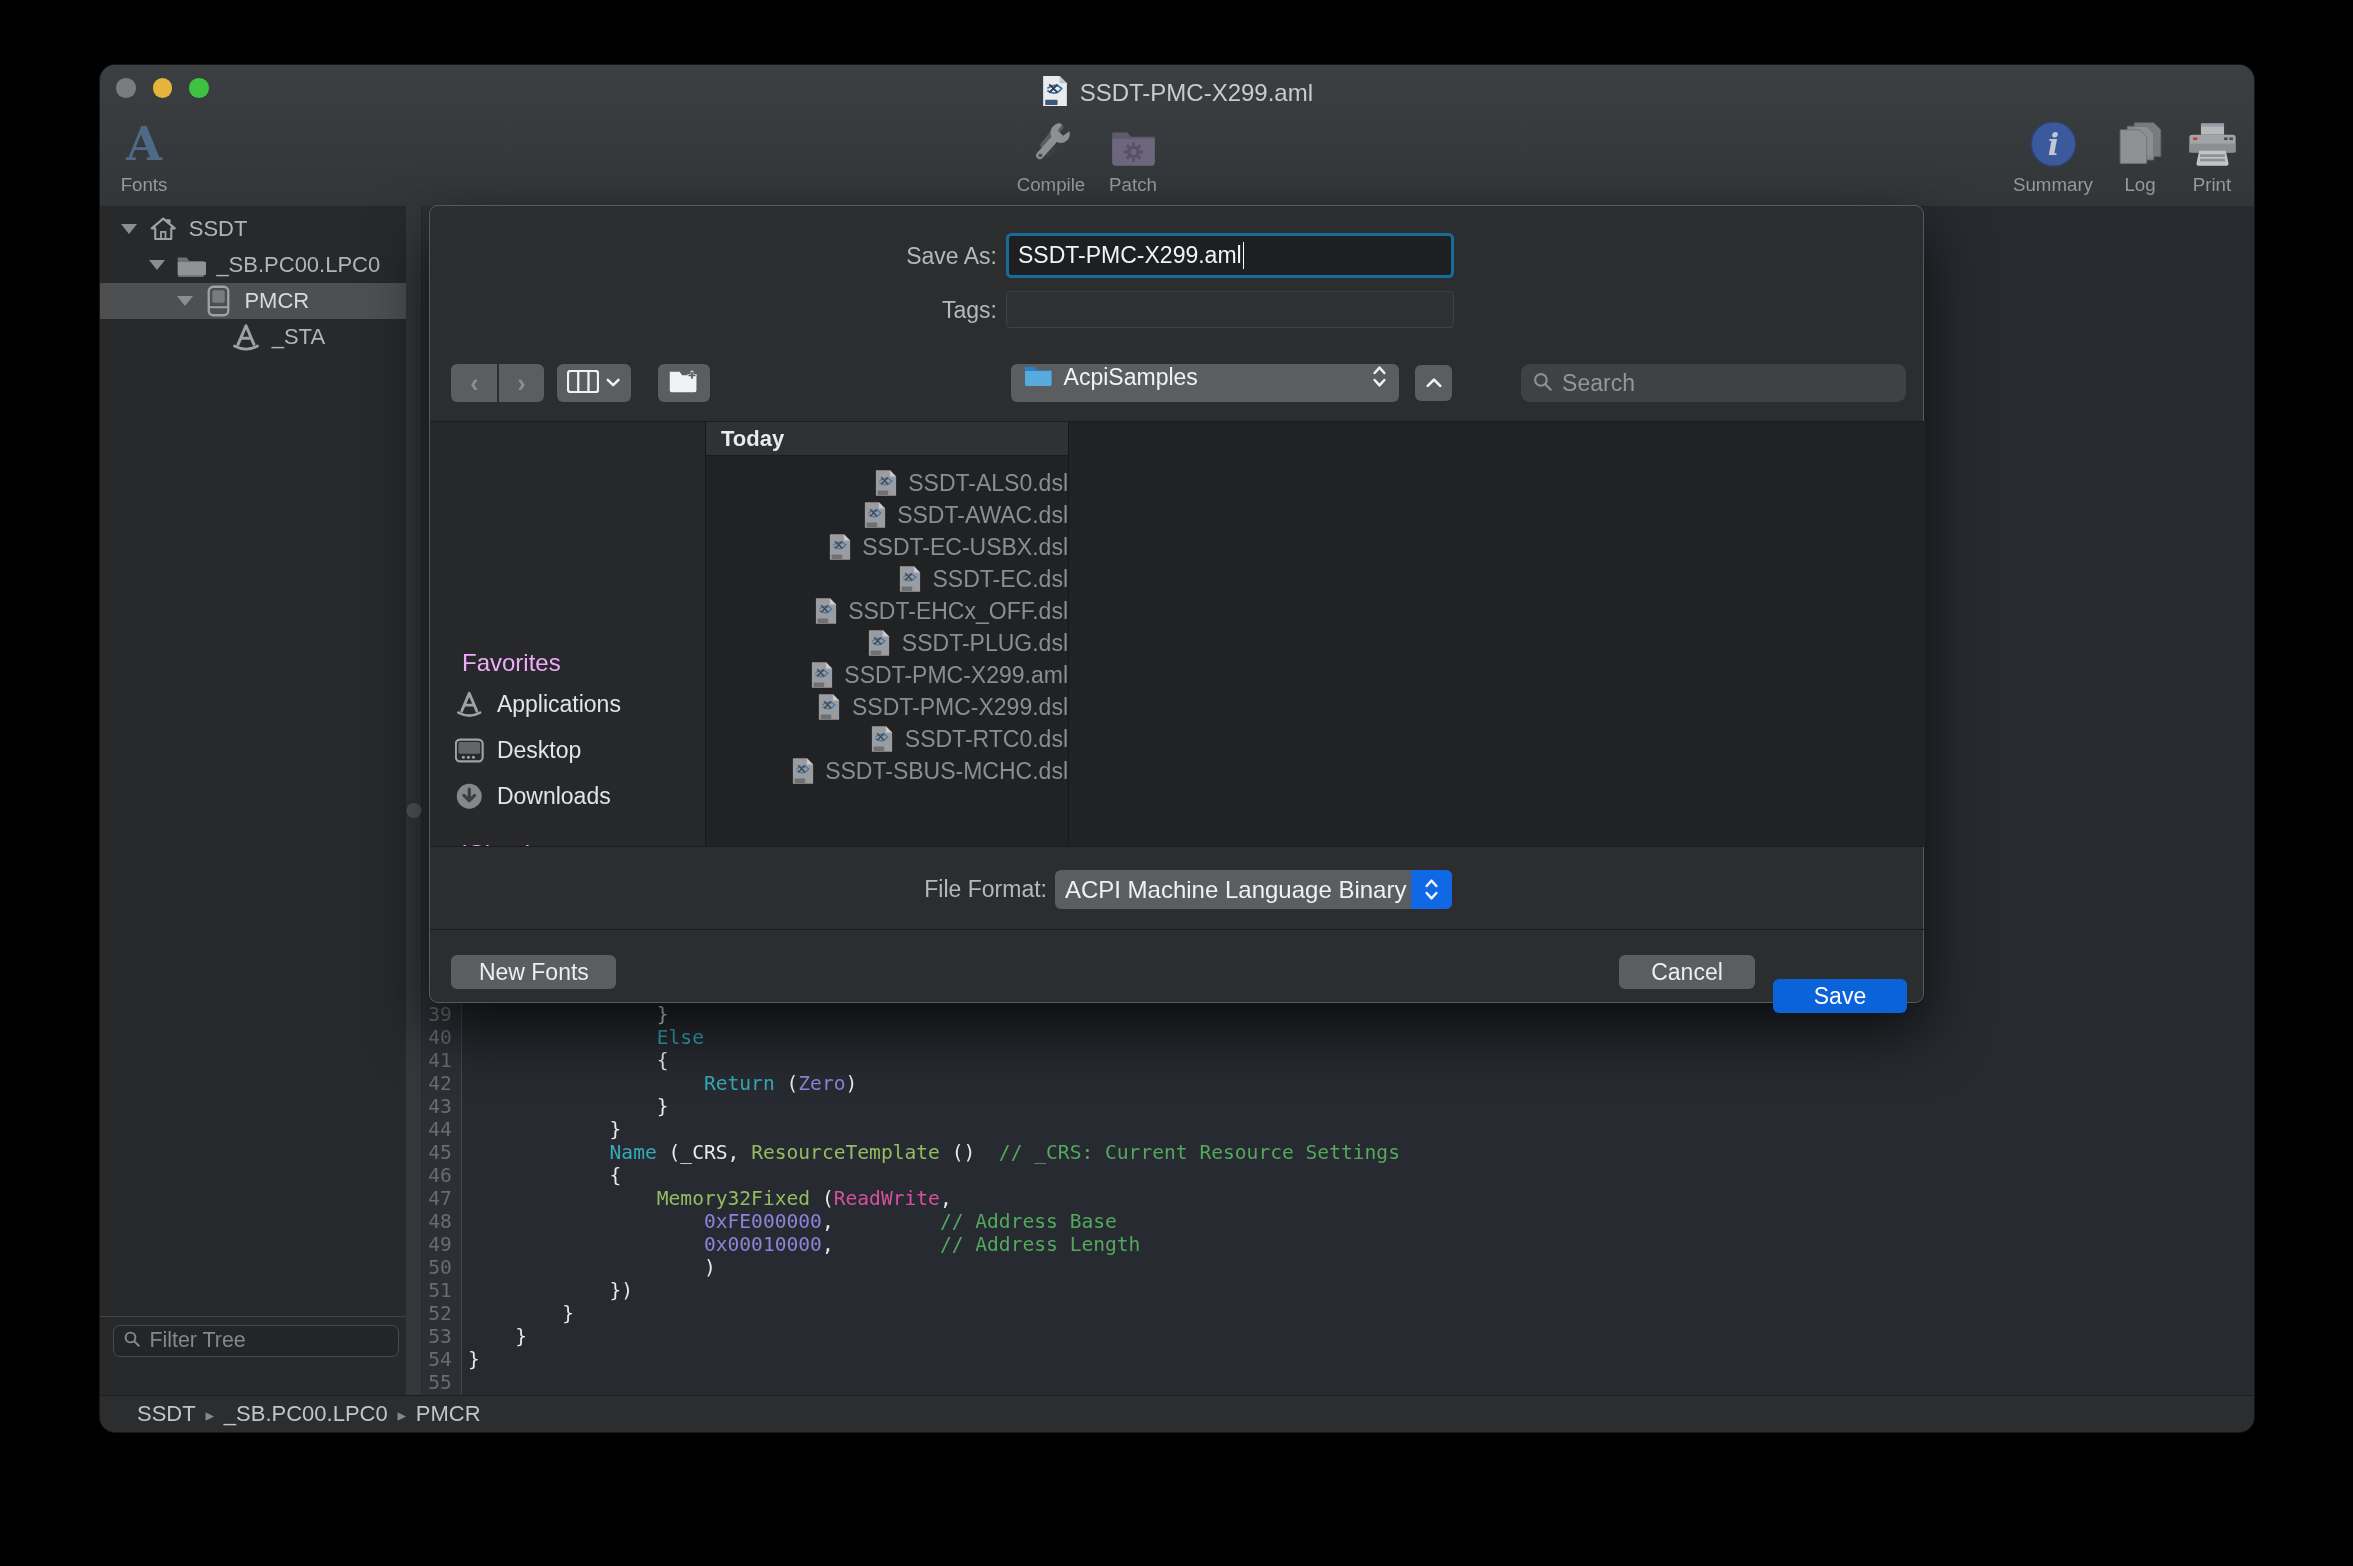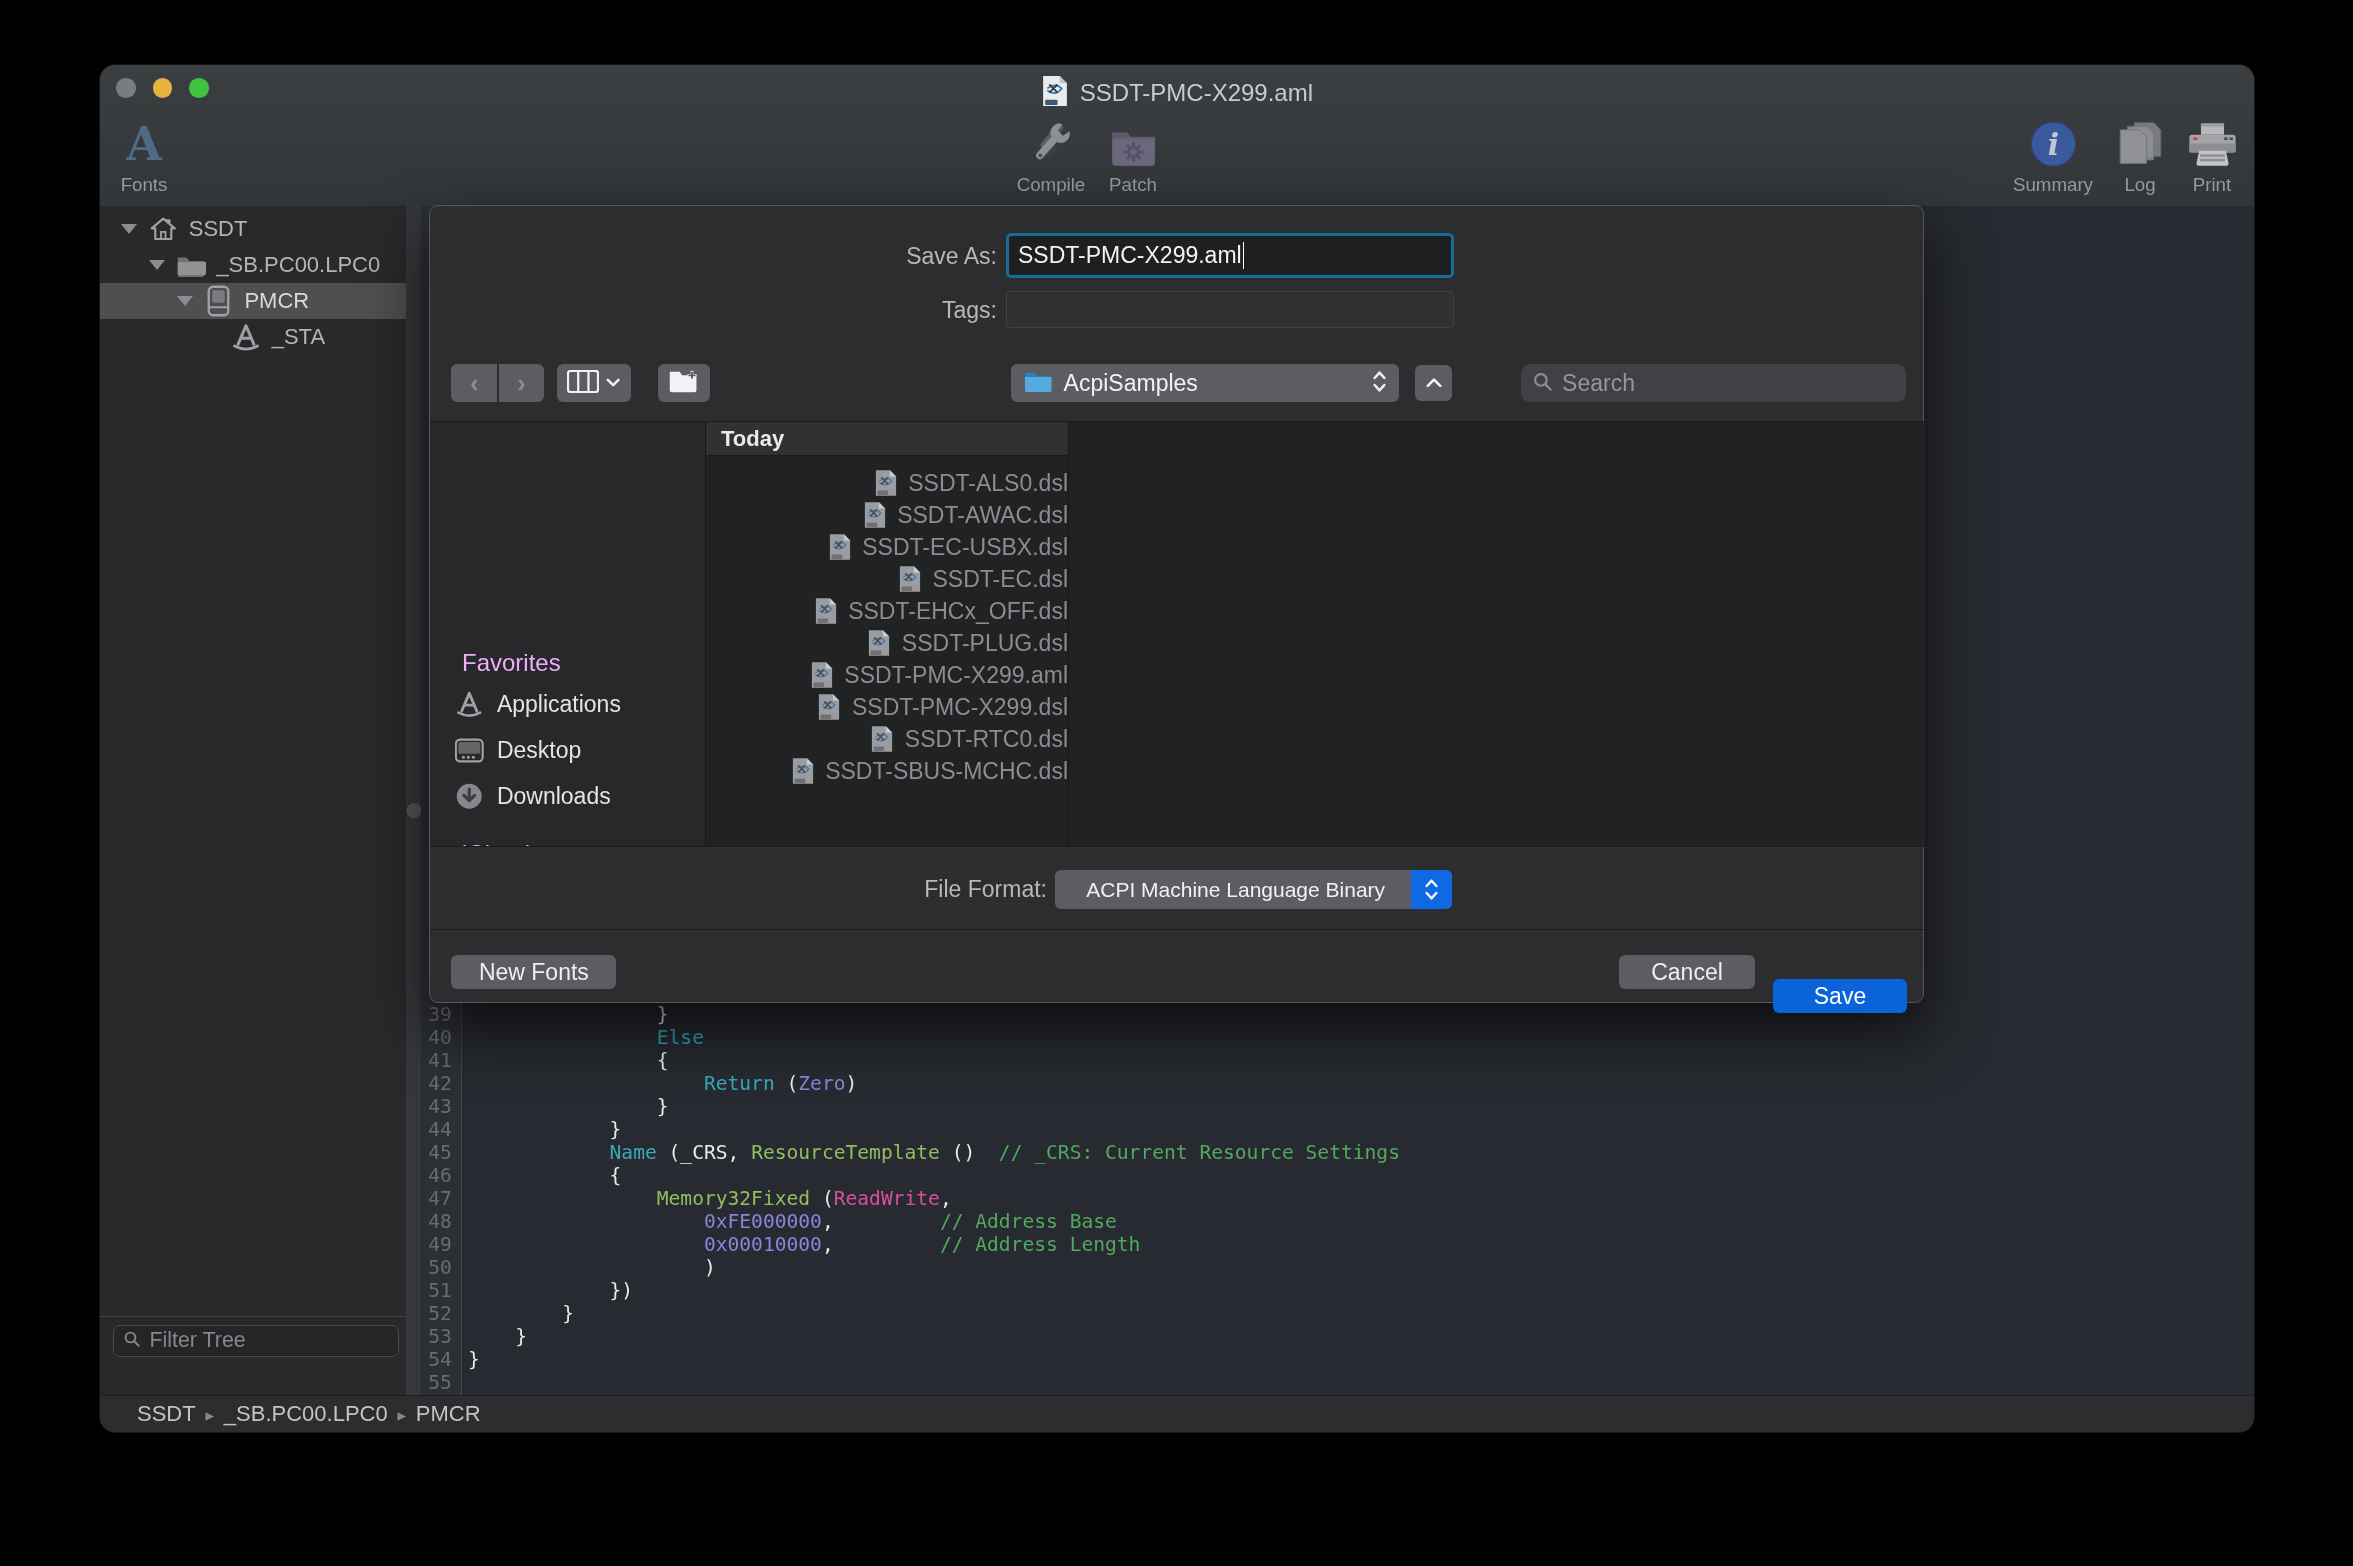--- a/index.html
+++ b/index.html
@@ -65,21 +65,21 @@
     display:flex; align-items:center; padding-left:9px; }
   .saveas-field .val { color:#f2f3f5; font-size:23px; }
   .caret { display:inline-block; width:1.8px; height:27px; background:#fff; margin-left:0.9px; vertical-align:middle; }
   .tags-field { position:absolute; left:576px; top:85px; width:448px; height:37px;
     background:#2e3032; border:0.9px solid #3f4143; border-radius:3.6px; }
 
   .navbtn { position:absolute; top:158px; height:38px; background:#5b5d60; border-radius:6.2px;
     display:flex; align-items:center; justify-content:center; }
   .chev { font-size:25px; color:#8c8e92; font-weight:bold; }
   .path-pop { position:absolute; top:158px; left:581px; width:388px; height:38px; background:#5b5d60;
-    border-radius:6.2px; display:flex; align-items:center; padding:0 12.5px; gap:11.6px; }
+    border-radius:6.2px; display:flex; align-items:flex-start; padding:0 12.5px; gap:11.6px; }
   .path-pop .plabel { color:#f0f2f4; font-size:23px; flex:1; }
   .searchbox { position:absolute; top:158px; left:1091px; width:385px; height:38px; background:#3f4144;
     border-radius:9px; display:flex; align-items:center; padding-left:10.7px; gap:9px; }
   .searchbox .ph { color:#94969a; font-size:23px; }
 
   .browser { position:absolute; left:0; top:215px; width:1495px; height:426px;
     border-top:0.9px solid #1c1c1e; border-bottom:0.9px solid #1c1c1e; background:#202224; }
   .favpane { position:absolute; left:0; top:0; width:276px; height:100%; background:#27282a; border-right:0.9px solid #18181a; overflow:hidden; }
   .favhdr { position:absolute; left:32px; color:#f0abfc; font-size:24px; }
   .favlist { position:absolute; left:0; right:0; }
@@ -89,21 +89,21 @@
   .todayhdr { position:absolute; left:0; right:0; top:0; height:34px; background:#2f3133;
     border-bottom:0.9px solid #1b1b1d; display:flex; align-items:center; padding-left:15px;
     color:#e8eaec; font-size:22px; font-weight:600; }
   .filelist { position:absolute; left:0; right:0; top:45px; }
   .file-row { height:32px; display:flex; align-items:center; padding-left:12.5px; gap:11.6px; color:#8b8d90; font-size:23px; white-space:nowrap;justify-content:flex-end; }
   .file-row .docic { width:22px; height:28px; flex:none; }
 
   .fmt-strip { position:absolute; left:0; top:641px; width:1495px; height:82px; }
   .fmt-pop { position:absolute; left:625px; top:23px; width:397px; height:39px; background:#5b5d60;
     border-radius:6.2px; display:flex; align-items:center; }
-  .fmt-pop .fval { flex:1; text-align:center; color:#f0f1f3; font-size:21px; padding-left:5.3px; }
+  .fmt-pop .fval { flex:1; text-align:center; color:#f0f1f3; font-size:24px; padding-left:5.3px; }
   .fmt-cap { width:41px; height:39px; background:#1168e4; border-radius:0 6.2px 6.2px 0;
     display:flex; align-items:center; justify-content:center; flex:none; }
 
   .footer { position:absolute; left:0; top:723px; width:1495px; height:76px; border-top:0.9px solid #1b1b1d; }
   .btn { position:absolute; top:25px; height:34px; border-radius:6.2px; background:#5b5d60;
     color:#eceef0; font-size:23px; display:flex; align-items:center; justify-content:center; }
   .btn.primary { background:#0b63da; color:#fff;margin-top:24px; }
 </style>
 </head>
 <body>

